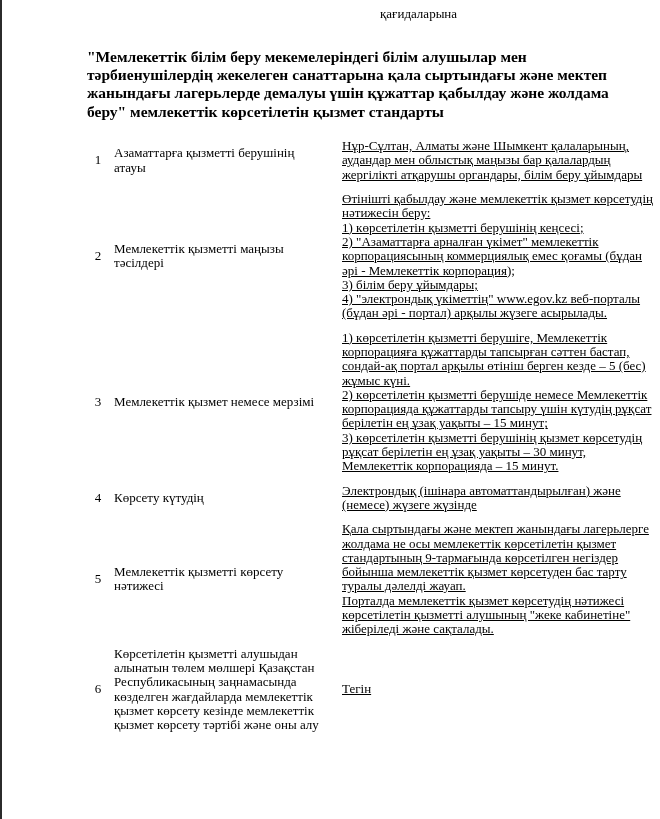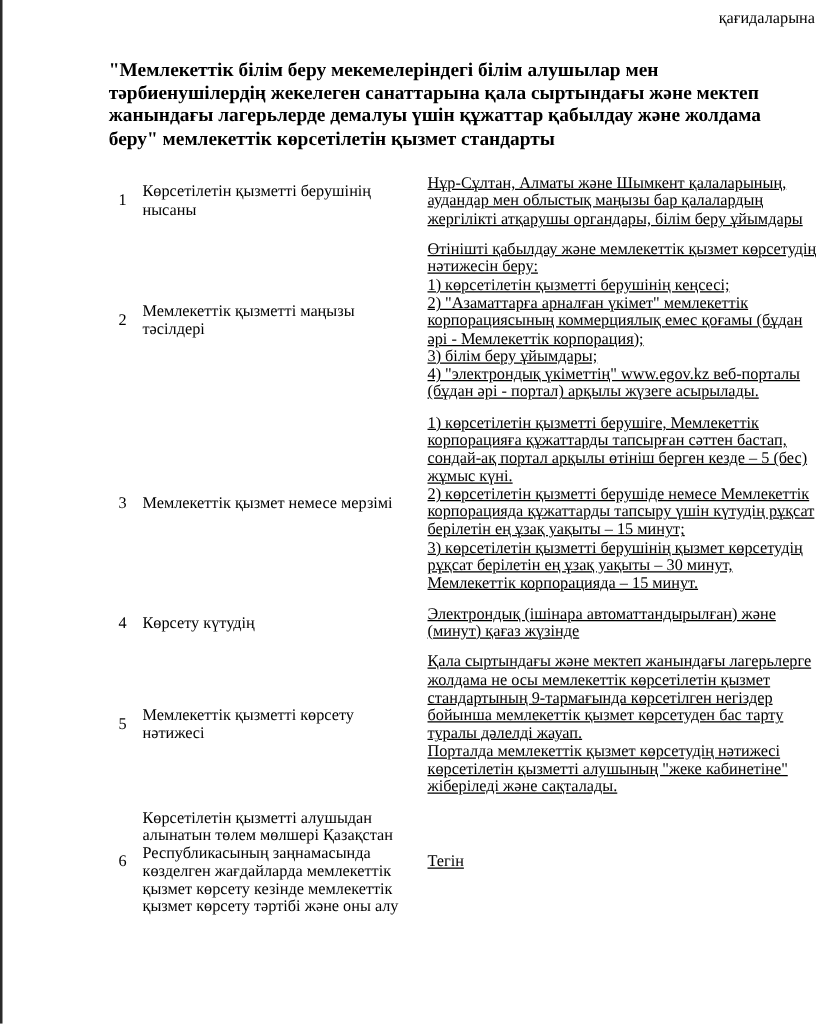--- a/index.html
+++ b/index.html
@@ -15,21 +15,21 @@
     box-sizing: border-box;
     background: #ffffff;
     border-left: 2px solid #2b2b2b;
     font-family: "Liberation Serif", "DejaVu Serif", serif;
     color: #000000;
   }
   .header-note {
     padding-top: 7px;
     margin-left: 378px;
     width: 272px;
-    text-align: right;
+    text-align: left;
     font-size: 13px;
     line-height: 14.5px;
   }
   .doc-title {
     margin: 26px 30px 0 85px;
     width: 537px;
     font-size: 15.5px;
     line-height: 18.4px;
     font-weight: bold;
   }
@@ -72,21 +72,21 @@
   <div class="header-note">
     <div>қағидаларына</div>
   </div>
 
   <div class="doc-title">"Мемлекеттік білім беру мекемелеріндегі білім алушылар мен тәрбиенушілердің жекелеген санаттарына қала сыртындағы және мектеп жанындағы лагерьлерде демалуы үшін құжаттар қабылдау және жолдама беру" мемлекеттік көрсетілетін қызмет стандарты</div>
 
   <div class="std-table">
 
     <div class="t-row">
       <div class="c-num">1</div>
-      <div class="c-label">Көрсетілетін қызметті берушінің нысаны</div>
+      <div class="c-label">Азаматтарға қызметті берушінің атауы</div>
       <div class="c-value">Нұр-Сұлтан, Алматы және Шымкент қалаларының, аудандар мен облыстық маңызы бар қалалардың жергілікті атқарушы органдары, білім беру ұйымдары</div>
     </div>
 
     <div class="t-row">
       <div class="c-num">2</div>
       <div class="c-label">Мемлекеттік қызметті маңызы тәсілдері</div>
       <div class="c-value">Өтінішті қабылдау және мемлекеттік қызмет көрсетудің нәтижесін беру:
 1) көрсетілетін қызметті берушінің кеңсесі;
 2) "Азаматтарға арналған үкімет" мемлекеттік корпорациясының коммерциялық емес қоғамы (бұдан әрі - Мемлекеттік корпорация);
 3) білім беру ұйымдары;
@@ -97,21 +97,21 @@
       <div class="c-num">3</div>
       <div class="c-label">Мемлекеттік қызмет немесе мерзімі</div>
       <div class="c-value">1) көрсетілетін қызметті берушіге, Мемлекеттік корпорацияға құжаттарды тапсырған сәттен бастап, сондай-ақ портал арқылы өтініш берген кезде – 5 (бес) жұмыс күні.
 2) көрсетілетін қызметті берушіде немесе Мемлекеттік корпорацияда құжаттарды тапсыру үшін күтудің рұқсат берілетін ең ұзақ уақыты – 15 минут;
 3) көрсетілетін қызметті берушінің қызмет көрсетудің рұқсат берілетін ең ұзақ уақыты – 30 минут, Мемлекеттік корпорацияда – 15 минут.</div>
     </div>
 
     <div class="t-row">
       <div class="c-num">4</div>
       <div class="c-label">Көрсету күтудің</div>
-      <div class="c-value">Электрондық (ішінара автоматтандырылған) және (минут) қағаз жүзінде</div>
+      <div class="c-value">Электрондық (ішінара автоматтандырылған) және (немесе) жүзеге жүзінде</div>
     </div>
 
     <div class="t-row">
       <div class="c-num">5</div>
       <div class="c-label">Мемлекеттік қызметті көрсету нәтижесі</div>
       <div class="c-value">Қала сыртындағы және мектеп жанындағы лагерьлерге жолдама не осы мемлекеттік көрсетілетін қызмет стандартының 9-тармағында көрсетілген негіздер бойынша мемлекеттік қызмет көрсетуден бас тарту туралы дәлелді жауап.
 Порталда мемлекеттік қызмет көрсетудің нәтижесі көрсетілетін қызметті алушының "жеке кабинетіне" жіберіледі және сақталады.</div>
     </div>
 
     <div class="t-row">

